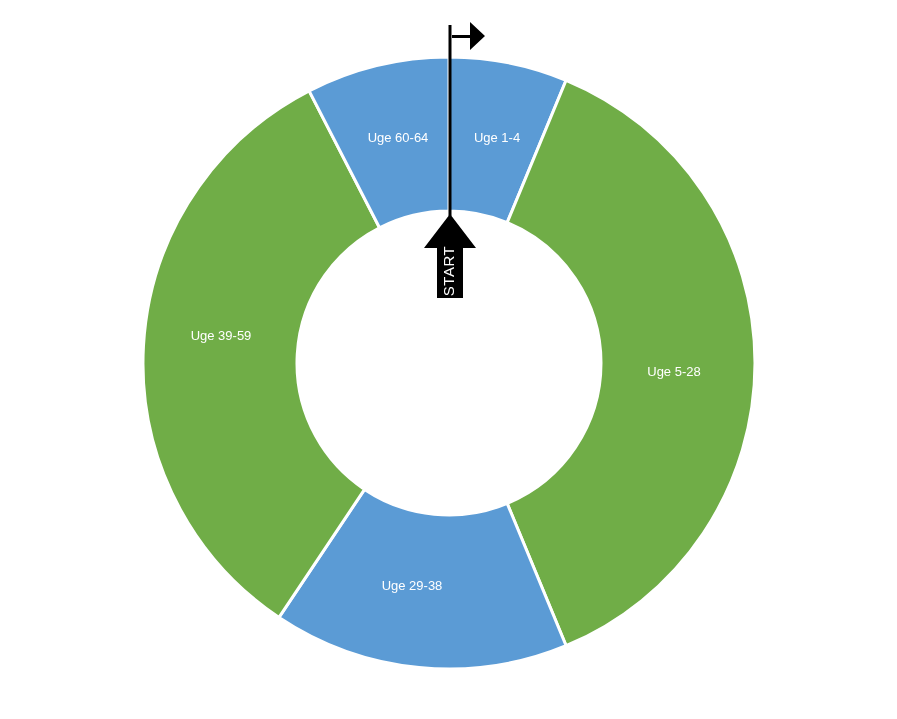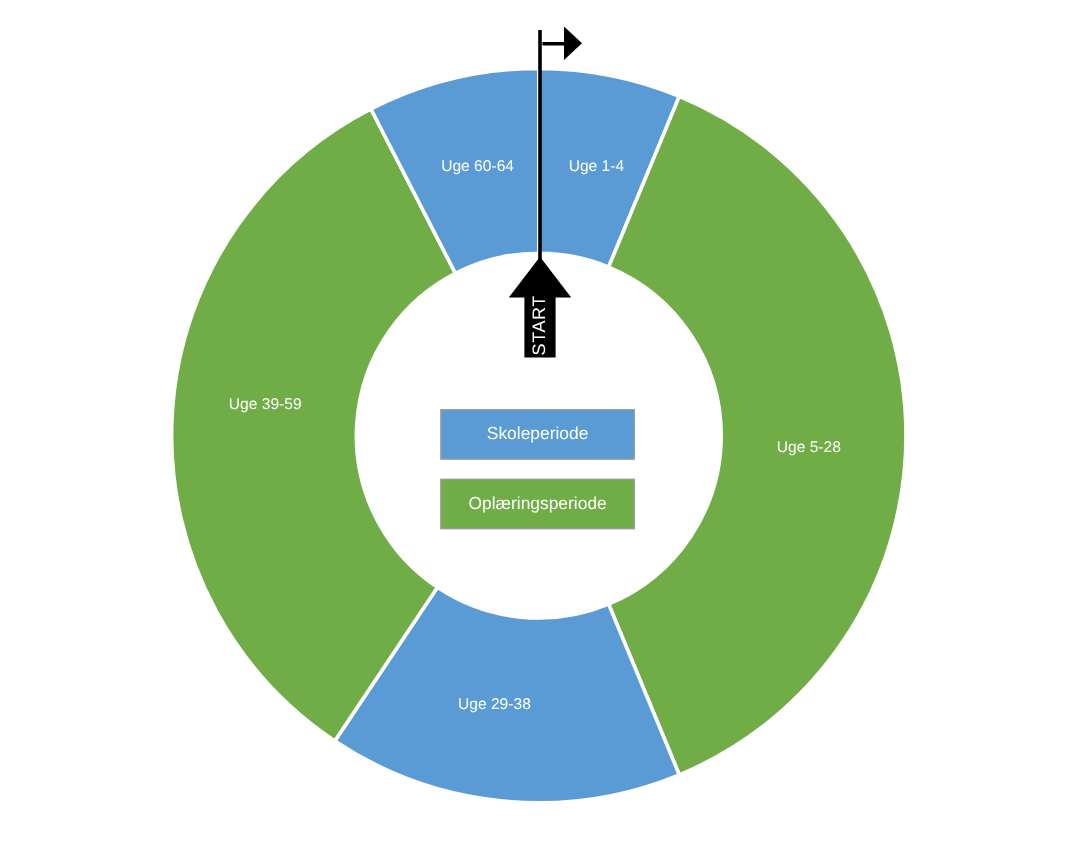--- a/index.html
+++ b/index.html
@@ -88,21 +88,15 @@
       <line id="flag-pole" x1="450" y1="25" x2="450" y2="216" stroke="#000000" stroke-width="3"></line>
       <path id="flag-arrow" d="M 452 26 L 452 35 L 470 35 L 470 22 L 485 36 L 470 50 L 470 38 L 452 38 L 452 50 Z" fill="#000000"></path>
     </g>
 
     <g>
       <path id="start-arrow" d="M 450 214 L 476 248 L 463 248 L 463 298 L 437 298 L 437 248 L 424 248 Z" fill="#000000"></path>
       <text id="start-text" class="start-label" x="450" y="271" transform="rotate(-90 450 271)">START</text>
     </g>
   </svg>
 
-  <div class="legend-box" id="legend-skole" style="background: rgb(91, 155, 213);">
-    <span>Skoleperiode</span>
-  </div>
 
-  <div class="legend-box" id="legend-oplaering" style="background: rgb(112, 173, 71);">
-    <span>Oplæringsperiode</span>
-  </div>
 
 </div>
 
 </body></html>

